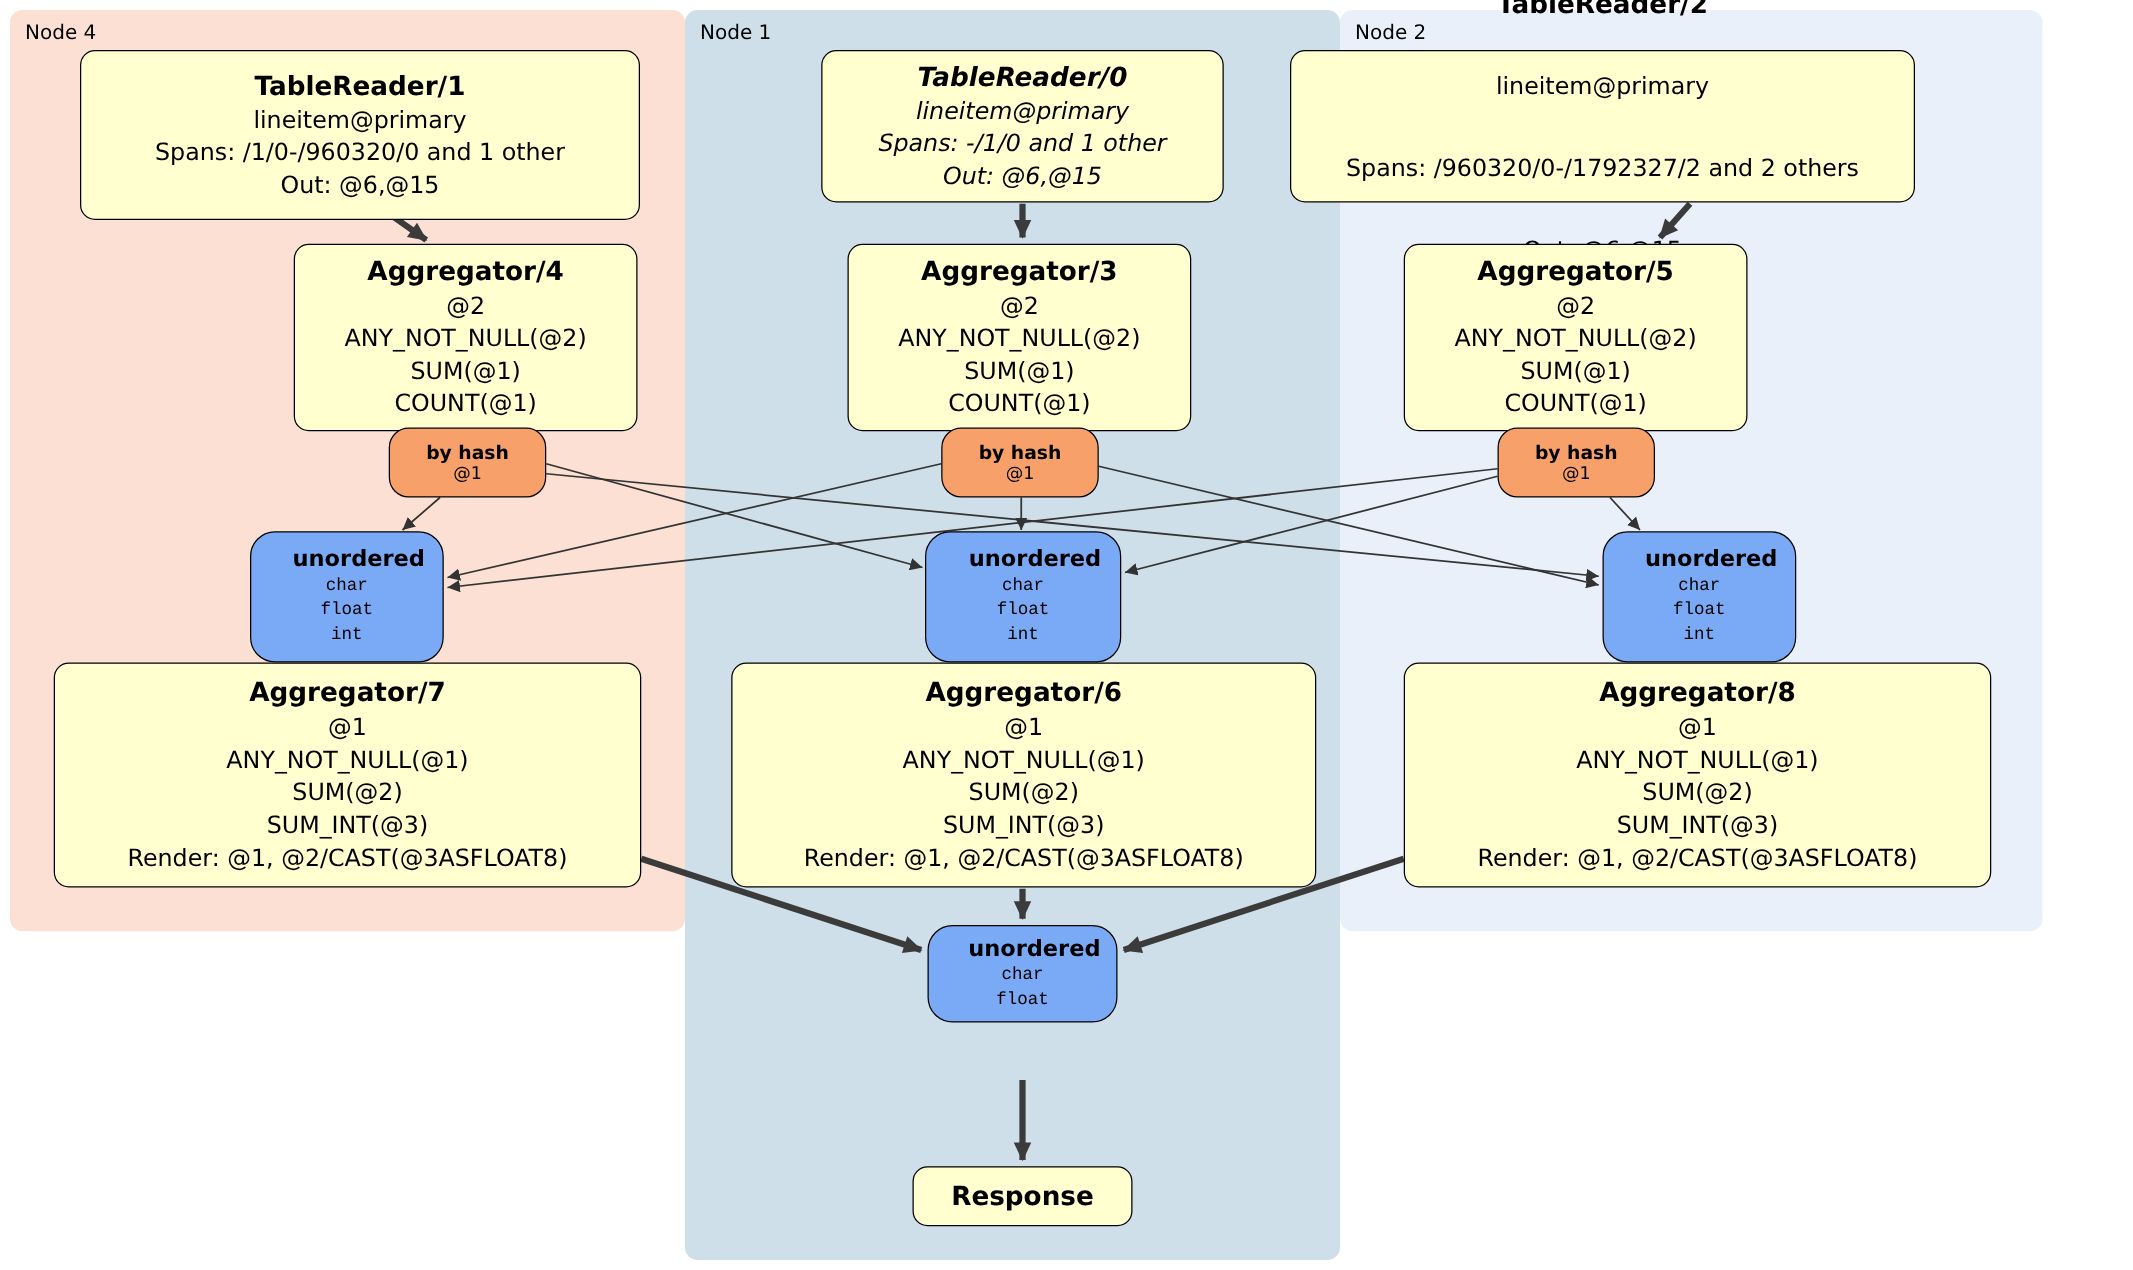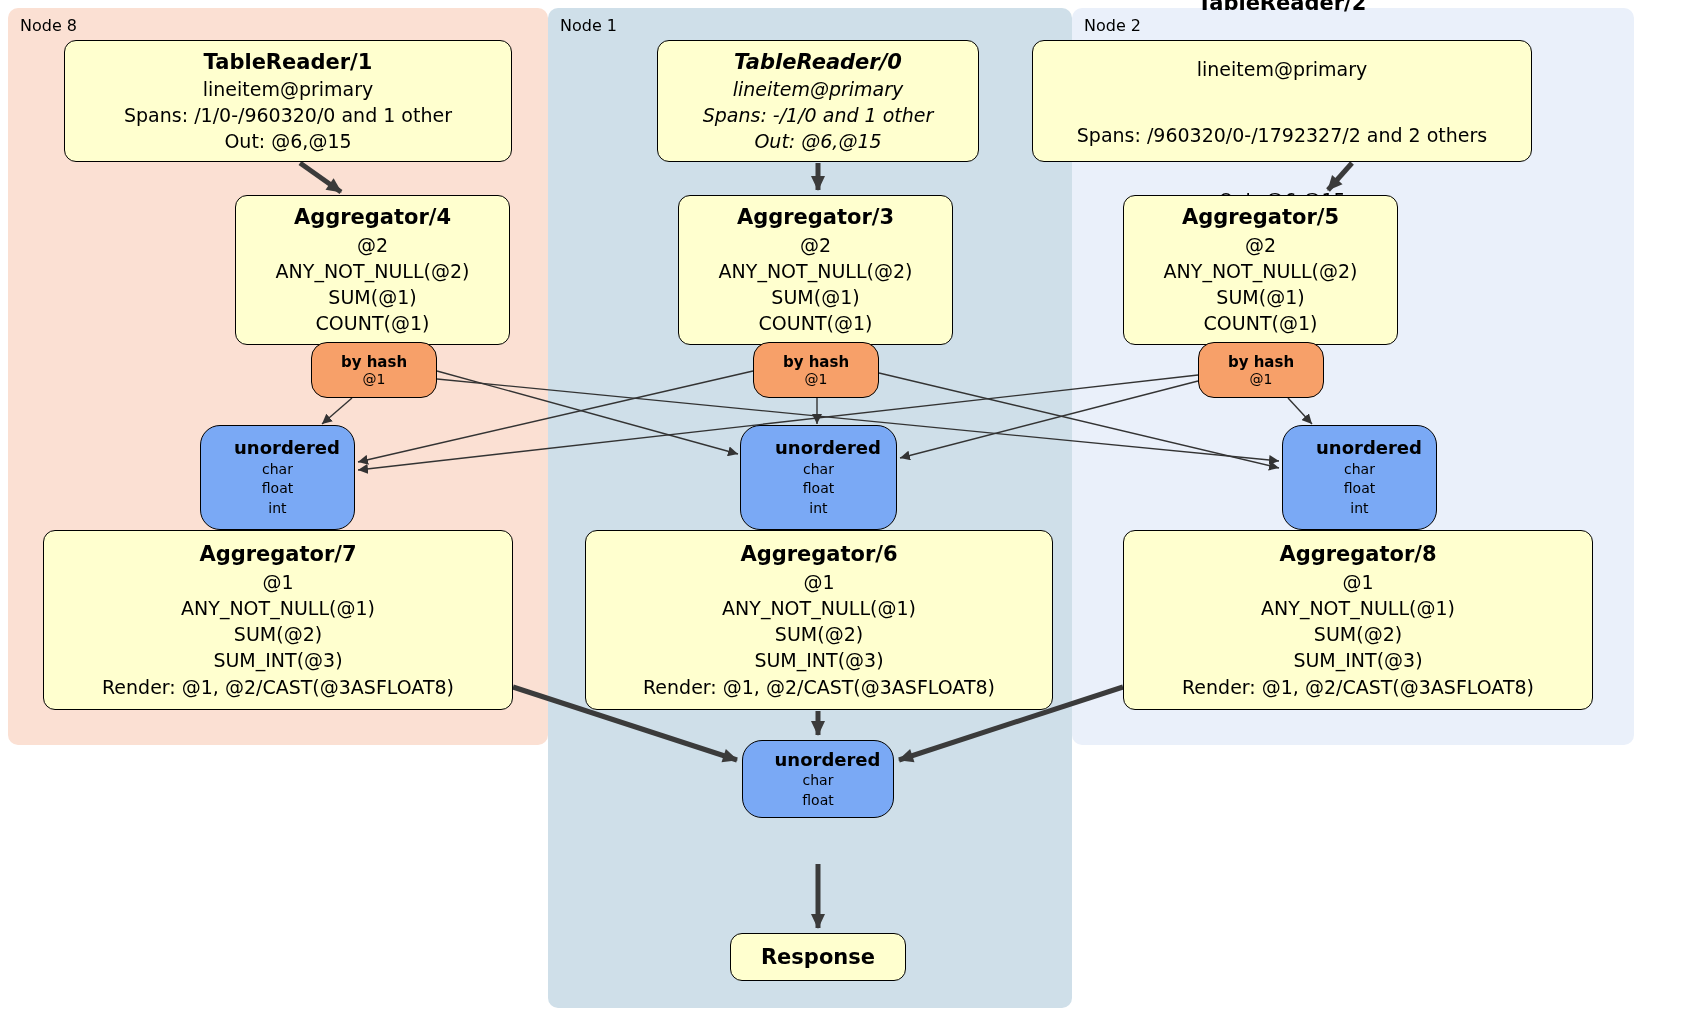--- a/index.html
+++ b/index.html
@@ -24,29 +24,29 @@
   }
   .box .title{font-weight:bold;font-size:21px;line-height:1.35;white-space:nowrap;}
   .box .line{font-size:19px;line-height:1.38;white-space:nowrap;}
 
   .router{background:#f7a069;border-radius:16px;z-index:3;}
   .router .title{font-size:15px;line-height:1.2;}
   .router .line{font-size:14px;line-height:1.2;}
 
   .sync{background:#7aa9f5;border-radius:20px;z-index:3;}
   .sync .title{font-size:18px;line-height:1.3;margin-left:19px;}
-  .sync .line{font-size:14px;line-height:1.4;}
+  .sync .line{font-size:14px;line-height:1.4;font-family:Liberation Mono, monospace;}
 </style>
 </head>
 <body>
 
 <div id="stage">
 
   <div class="panel" id="panel-node3">
-    <div class="panel-label">Node 8</div>
+    <div class="panel-label">Node 4</div>
   </div>
   <div class="panel" id="panel-node1">
     <div class="panel-label">Node 1</div>
   </div>
   <div class="panel" id="panel-node2">
     <div class="panel-label">Node 2</div>
   </div>
 
   <svg class="edges" width="1706" height="1016">
     <defs>
@@ -70,21 +70,21 @@
     <line class="thin" x1="437" y1="371" x2="738" y2="454" marker-end="url(#mthin)"></line>
     <line class="thin" x1="437" y1="379" x2="1279" y2="461" marker-end="url(#mthin)"></line>
     <line class="thin" x1="753" y1="371" x2="358" y2="462" marker-end="url(#mthin)"></line>
     <line class="thin" x1="817" y1="398" x2="817" y2="424" marker-end="url(#mthin)"></line>
     <line class="thin" x1="879" y1="373" x2="1279" y2="468" marker-end="url(#mthin)"></line>
     <line class="thin" x1="1198" y1="375" x2="358" y2="470" marker-end="url(#mthin)"></line>
     <line class="thin" x1="1198" y1="381" x2="900" y2="458" marker-end="url(#mthin)"></line>
     <line class="thin" x1="1288" y1="398" x2="1312" y2="424" marker-end="url(#mthin)"></line>
   </svg>
 
-  <div class="box" style="left:64px;top:40px;width:448px;height:122px;">
+  <div class="box" style="left:64px;top:40px;width:448px;height:136px;">
     <div class="title">TableReader/1</div>
     <div class="line">lineitem@primary</div>
     <div class="line">Spans: /1/0-/960320/0 and 1 other</div>
     <div class="line">Out: @6,@15</div>
   </div>
   <div class="box" style="left:657px;top:40px;width:322px;height:122px;font-style:italic;">
     <div class="title">TableReader/0</div>
     <div class="line">lineitem@primary</div>
     <div class="line">Spans: -/1/0 and 1 other</div>
     <div class="line">Out: @6,@15</div>

